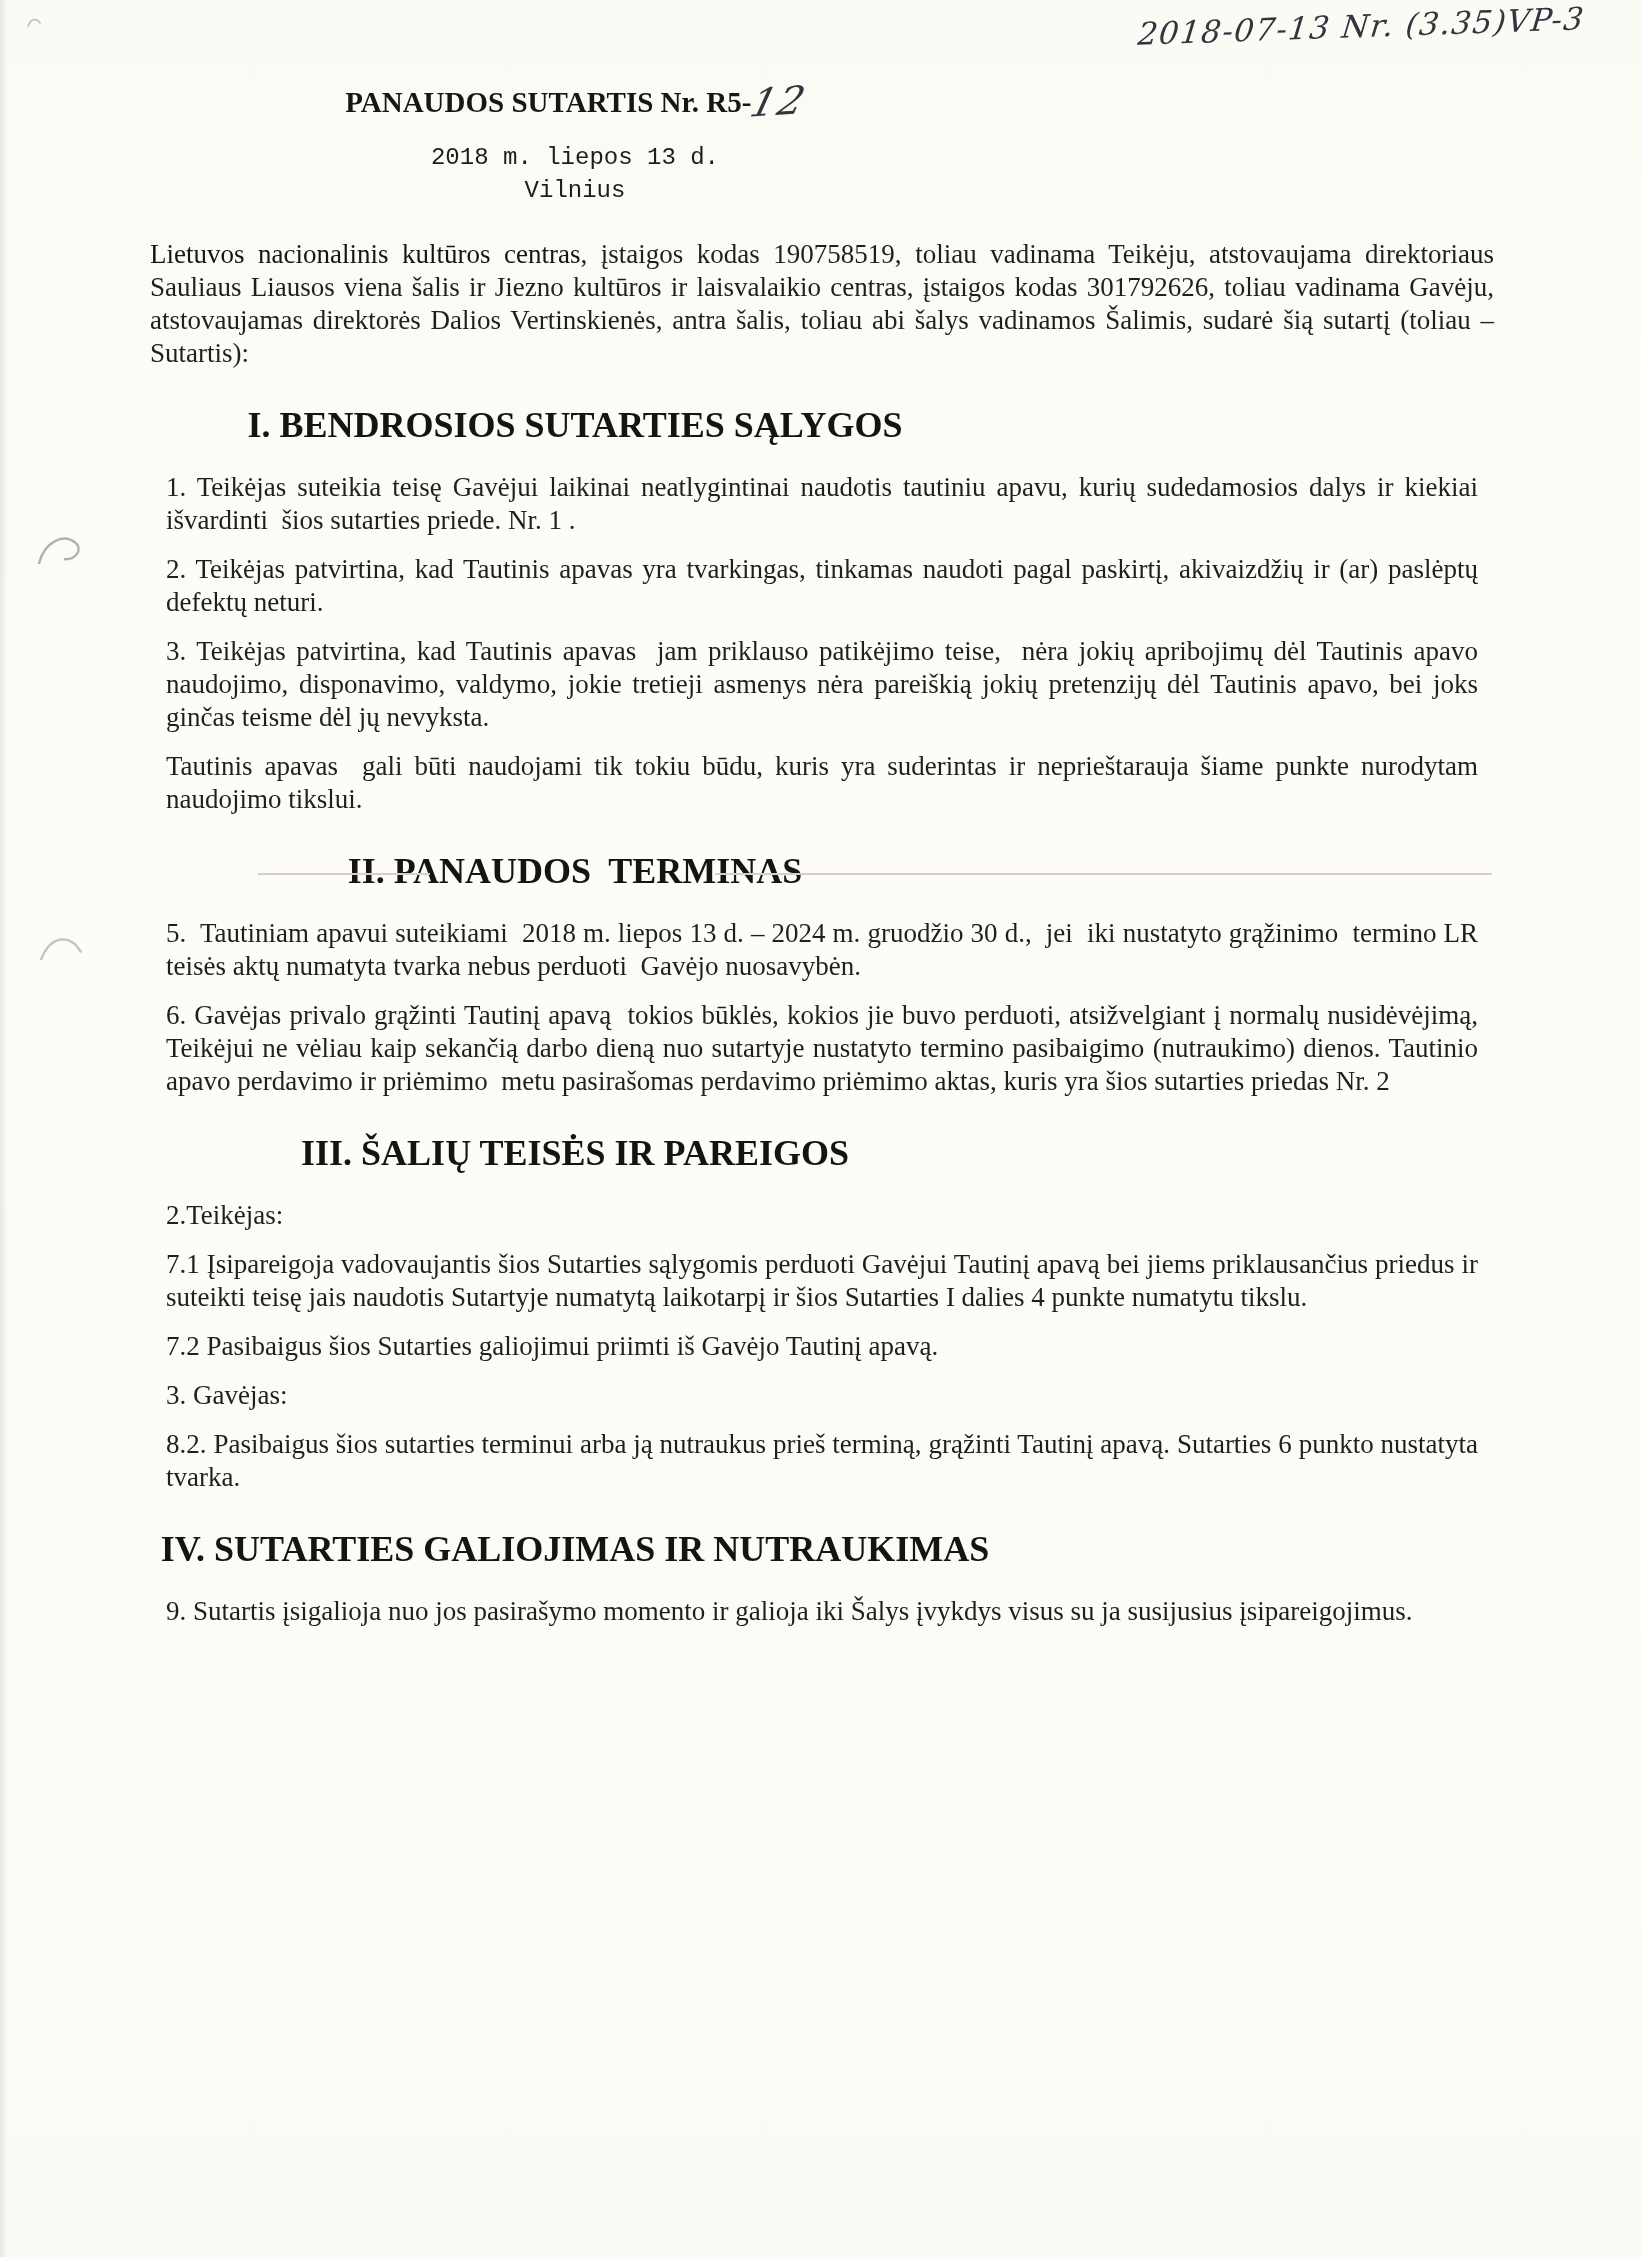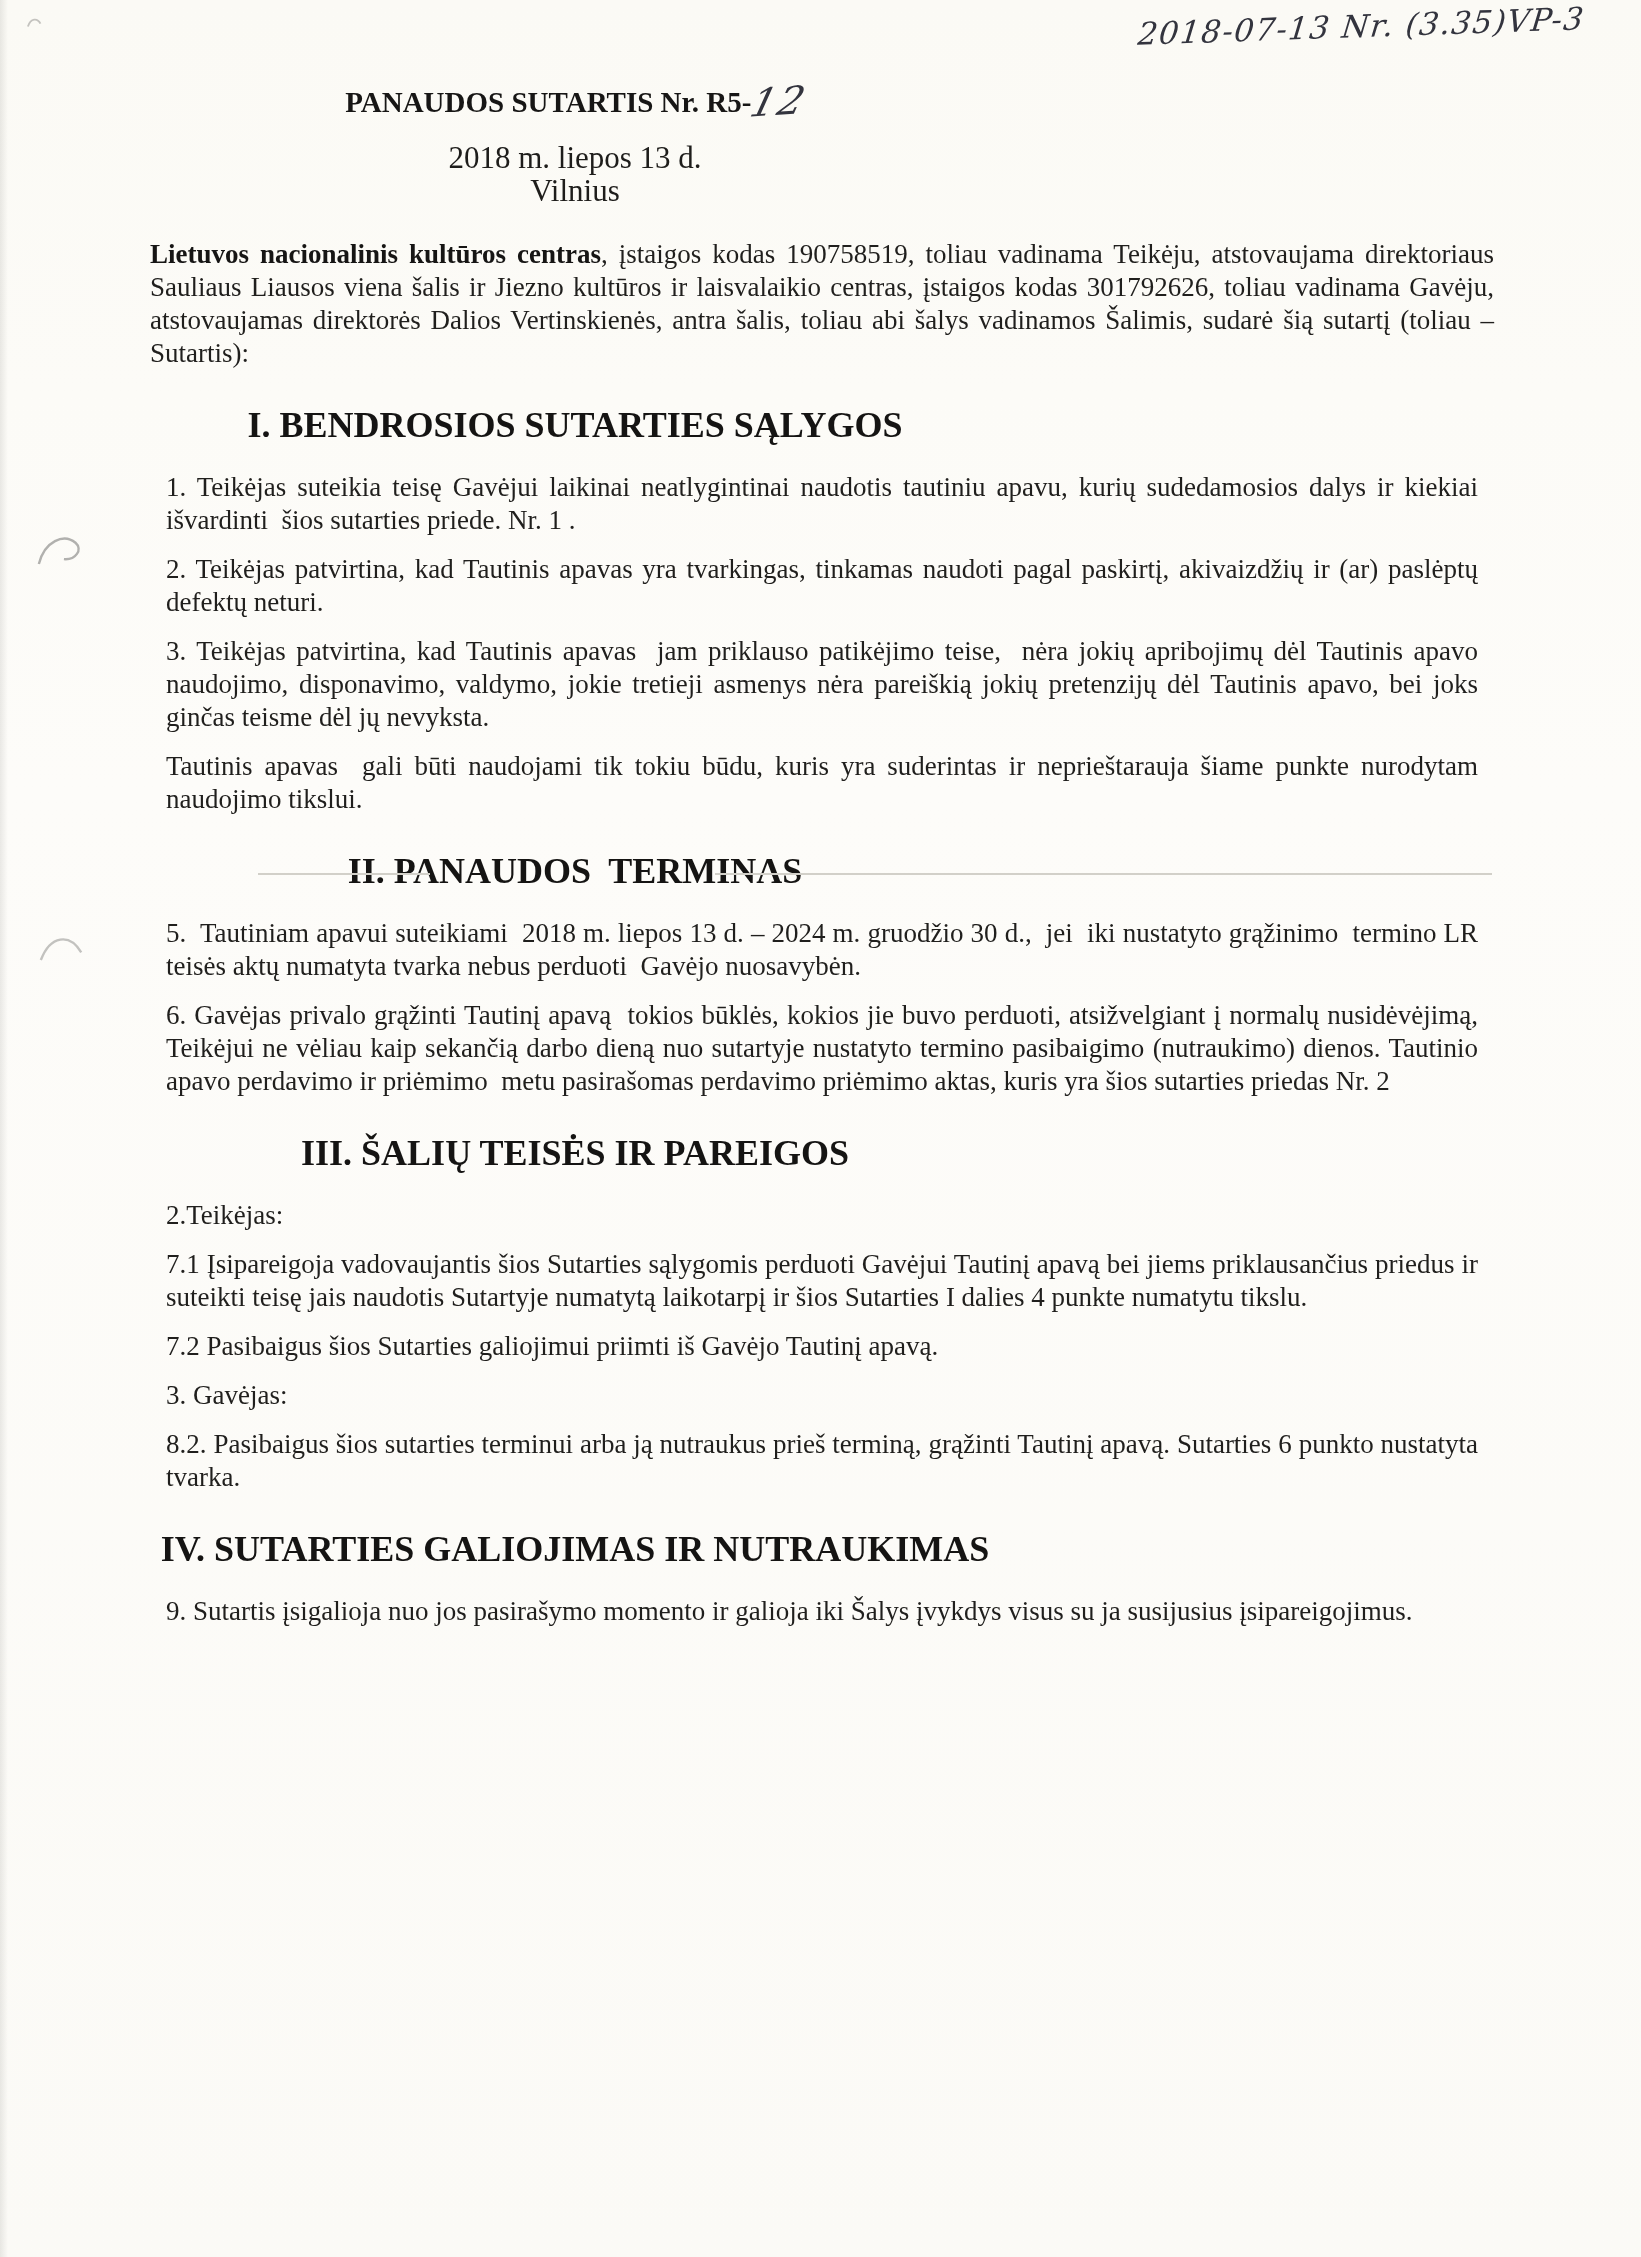--- a/index.html
+++ b/index.html
@@ -56,35 +56,36 @@
   .contract-no {
     font-size: 39px;
     font-weight: normal;
     transform: skewX(-18deg) rotate(-4deg);
     position: relative;
     top: 2.9px;
     left: 1px;
     letter-spacing: 1.9px;
   }
   .center-line {
-    font-size: 31px;
+    font-size: 24px;
     line-height: 33px;
+    font-family: Liberation Mono, monospace;
   }
   .preamble {
     margin: 31px 0 0 0;
   }
   p {
     margin: 16px;
     font-size: 27px;
     line-height: 33px;
     text-align: justify;
     white-space: pre-wrap;
     color: #201f1d;
   }
-  p .lead-bold { font-weight: bold; color: #161514; }
+  p .lead-bold { font-weight: normal; color: #161514; }
   h2 {
     position: relative;
     width: 850px;
     margin: 39px 0 29px 0;
     font-size: 36px;
     font-weight: bold;
     text-align: center;
     line-height: 33px;
     white-space: pre-wrap;
     color: #151413;

